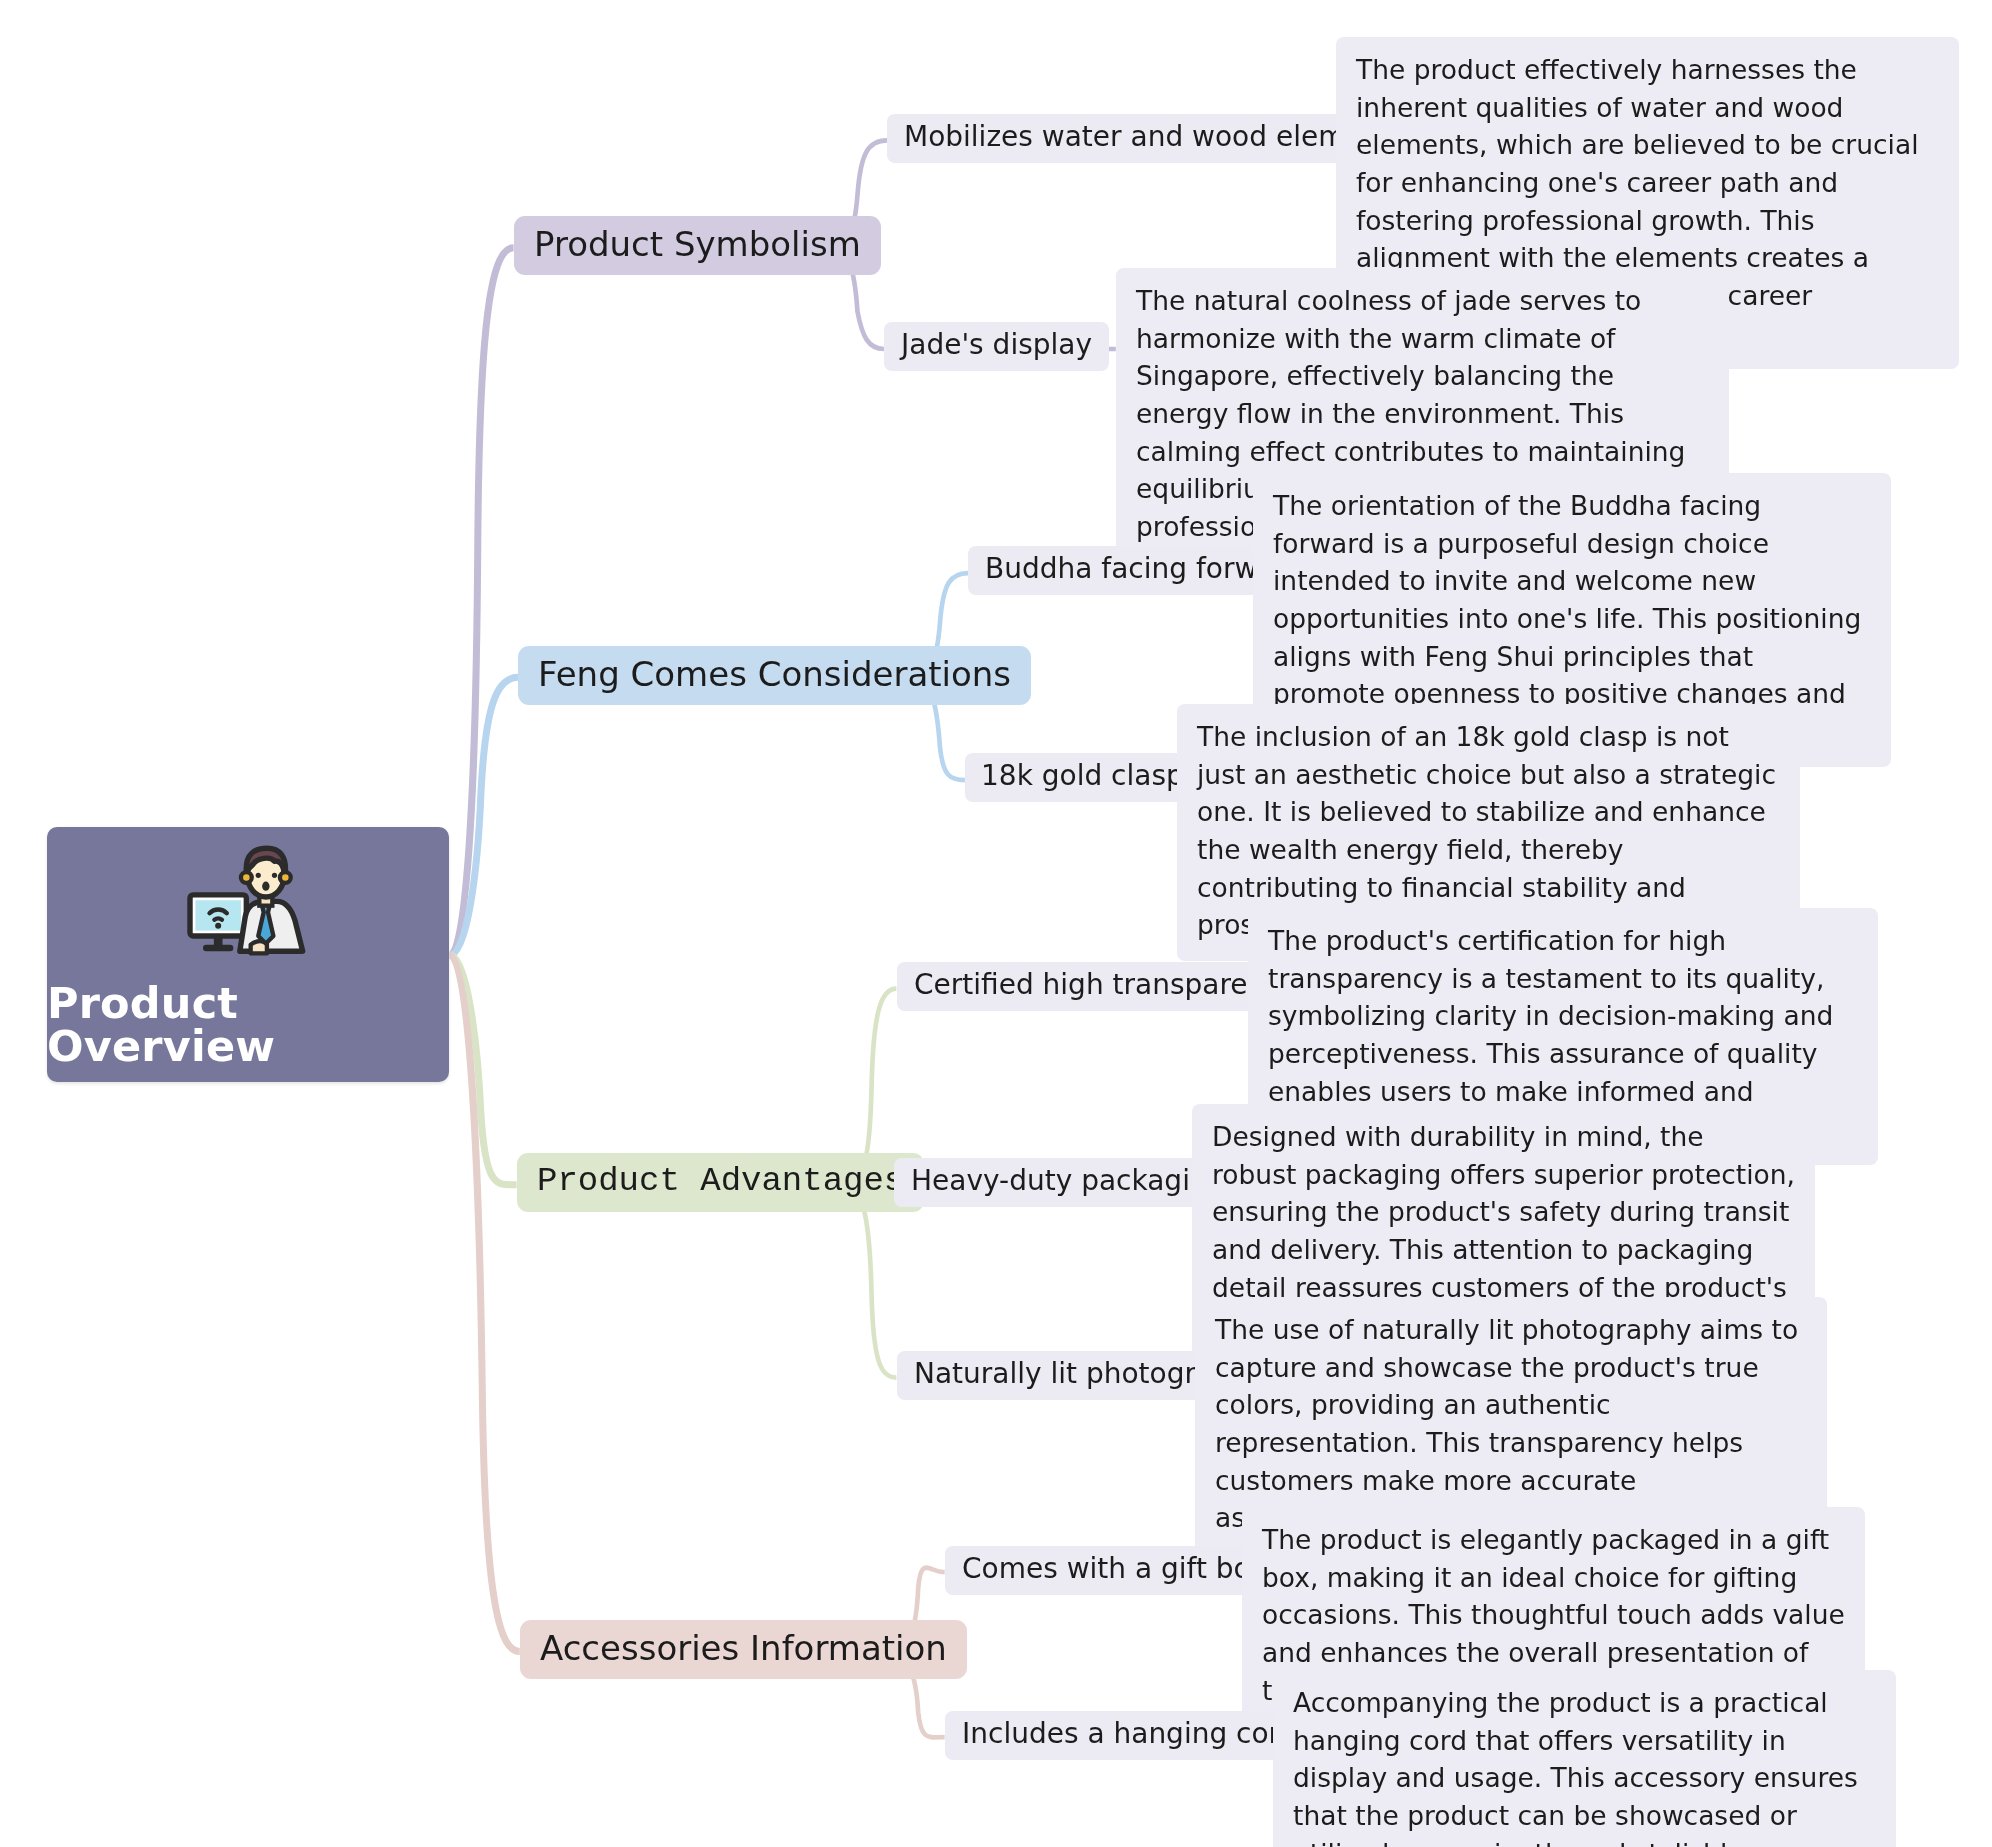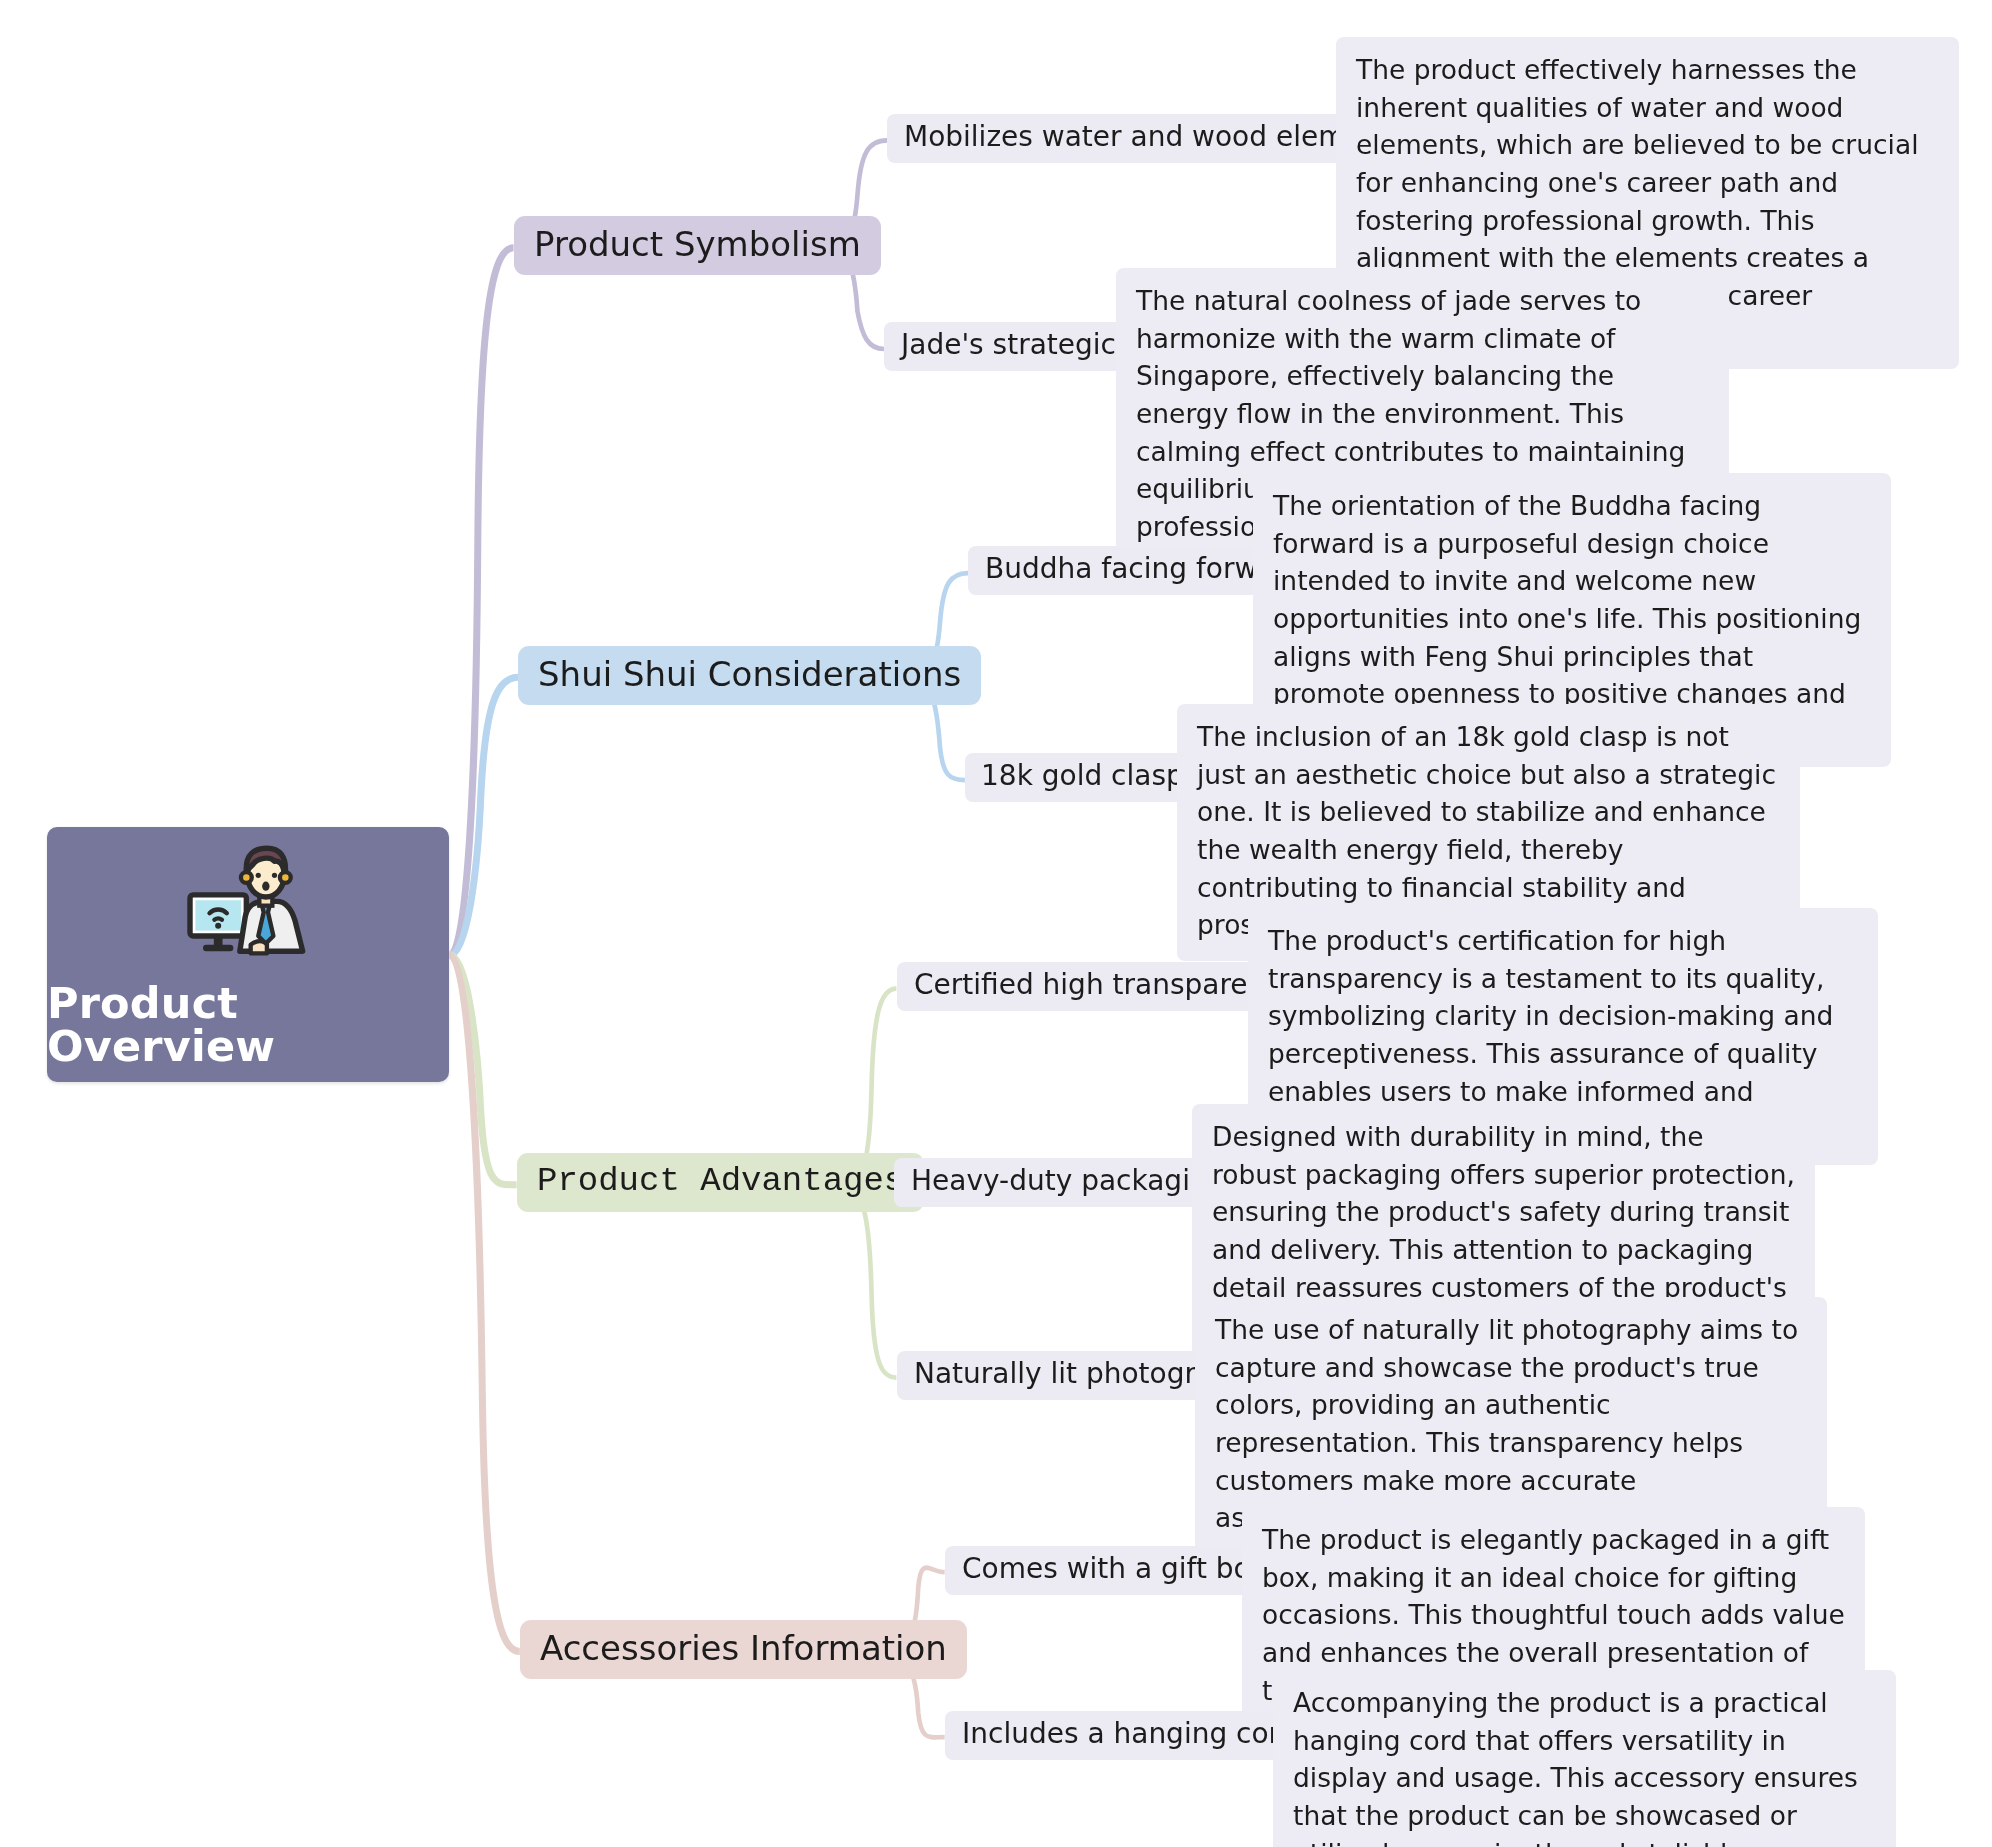--- a/index.html
+++ b/index.html
@@ -158,28 +158,28 @@
   </div>
 
   <div class="node leaf" style="left:887px; top:114px;">
     <span>Mobilizes water and wood elements</span>
   </div>
   <div class="node detail" style="left:1336px; top:37px; width:623px;">
     <span>The product effectively harnesses the inherent qualities of water and wood elements, which are believed to be crucial for enhancing one's career path and fostering professional growth. This alignment with the elements creates a supportive environment for career advancement.</span>
   </div>
 
   <div class="node leaf" style="left:884px; top:322px;">
-    <span>Jade's strategic</span>
+    <span>Jade's display</span>
   </div>
   <div class="node detail" style="left:1116px; top:268px; width:613px;">
     <span>The natural coolness of jade serves to harmonize with the warm climate of Singapore, effectively balancing the energy flow in the environment. This calming effect contributes to maintaining equilibrium in one's personal and professional life.</span>
   </div>
 
   <div class="node branch" id="b1" style="left:518px; top:646px; background:#c5dcf0;">
-    <span>Shui Shui Considerations</span>
+    <span>Feng Comes Considerations</span>
   </div>
 
   <div class="node leaf" style="left:968px; top:546px;">
     <span>Buddha facing forward</span>
   </div>
   <div class="node detail" style="left:1253px; top:473px; width:638px;">
     <span>The orientation of the Buddha facing forward is a purposeful design choice intended to invite and welcome new opportunities into one's life. This positioning aligns with Feng Shui principles that promote openness to positive changes and prospects.</span>
   </div>
 
   <div class="node leaf" style="left:965px; top:753px;padding-left:16px;">

